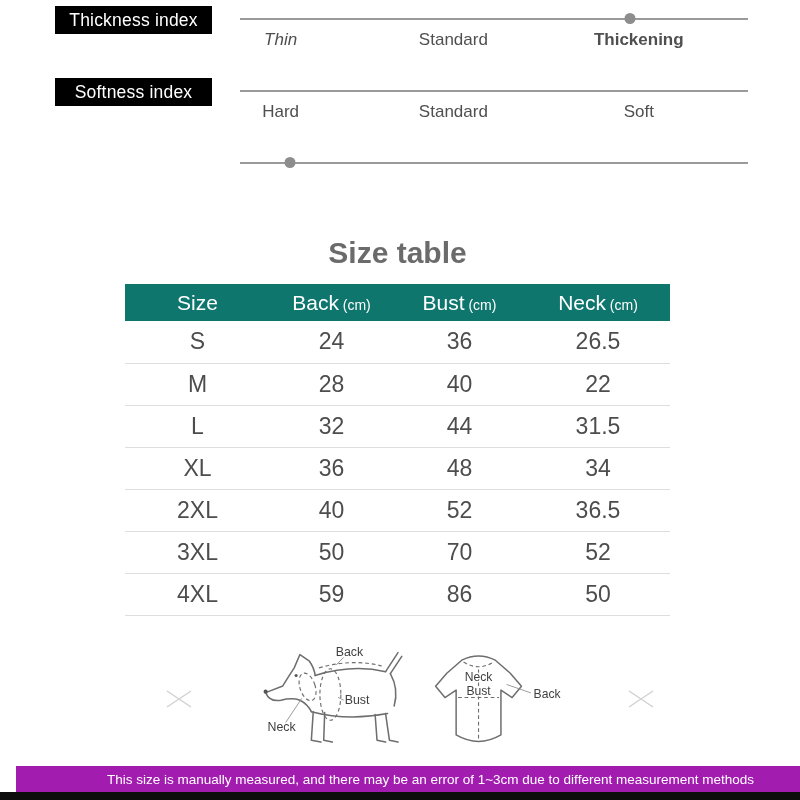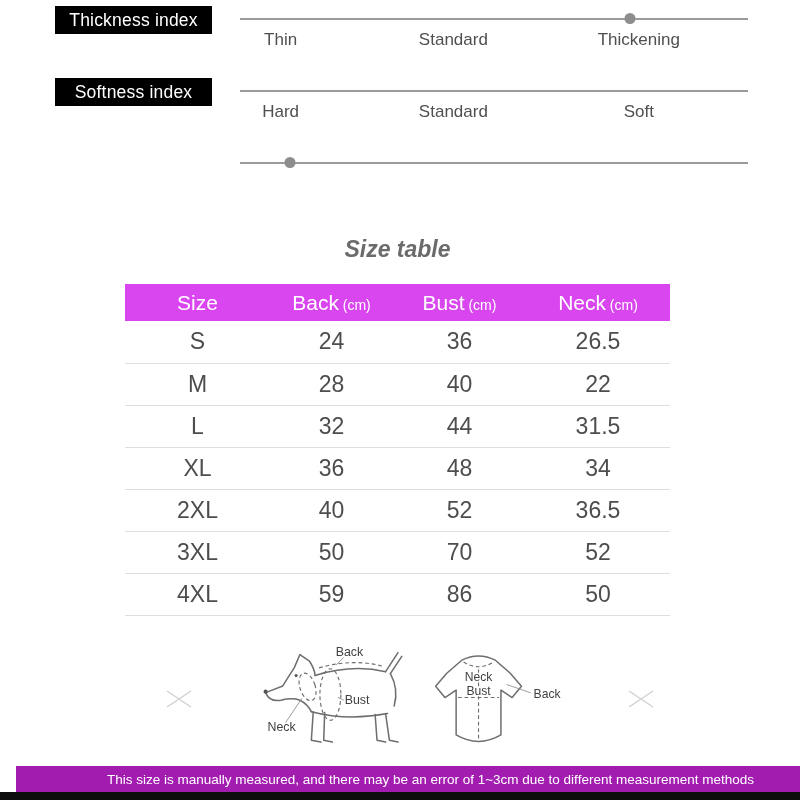--- a/index.html
+++ b/index.html
@@ -16,24 +16,24 @@
   .track { position:absolute; left:240px; top:16px; width:508px; height:1.5px;
     background:#9a9a9a; }
   .dot { position:absolute; top:-5px; width:11px; height:11px; border-radius:50%;
     background:#8d8d8d; transform:translateX(-50%); }
   .opts { position:absolute; left:240px; top:0; width:508px; height:72px; }
   .opt { position:absolute; top:28px; transform:translateX(-50%);
     white-space:nowrap; font-size:17px; color:#4f4f4f; }
 
   
   .table-title { position:absolute; left:125px; top:236px; width:545px;
-    text-align:center; font-size:23px; font-weight:bold; color:#6b6b6b;font-style:italic; }
+    text-align:center; font-size:30px; font-weight:bold; color:#6b6b6b; }
   .size-table { position:absolute; left:125px; top:284px; width:545px;
     border-collapse:collapse; table-layout:fixed; }
-  .size-table thead tr { background:#d946ef; color:#fff; height:37px; }
+  .size-table thead tr { background:#0f766e; color:#fff; height:37px; }
   .size-table th { font-weight:normal; }
   .h-label { font-size:21px; }
   .h-unit { font-size:14px;text-align:right; }
   .size-table td { height:42px; text-align:center; font-size:23px; color:#4d4d4d;
     border-bottom:1px solid #dedede; }
   .size-table th, .size-table td { text-align:center; }
 
   
   .diagram { position:absolute; left:0; top:635px; width:800px; height:130px; }
   .dog-svg { position:absolute; left:252px; top:10px; }
@@ -58,23 +58,23 @@
 <body>
 
 <div class="page">
 
   <div class="index-row r0">
     <div class="index-label">Thickness index</div>
     <div class="track">
         <span class="dot" style="left: 76.8%;"></span>
       </div>
     <div class="opts">
-        <span class="opt" style="left: 8%;">Thin</span>
+        <span class="opt" style="left: 8%; font-style: italic;">Thin</span>
         <span class="opt" style="left: 42%;">Standard</span>
-        <span class="opt" style="left: 78.5%;">Thickening</span>
+        <span class="opt" style="left: 78.5%; font-weight: bold;">Thickening</span>
       </div>
   </div>
 
   <div class="index-row r1">
     <div class="index-label">Softness index</div>
     <div class="track"></div>
     <div class="opts">
         <span class="opt" style="left: 8%;">Hard</span>
         <span class="opt" style="left: 42%;">Standard</span>
         <span class="opt" style="left: 78.5%;">Soft</span>

